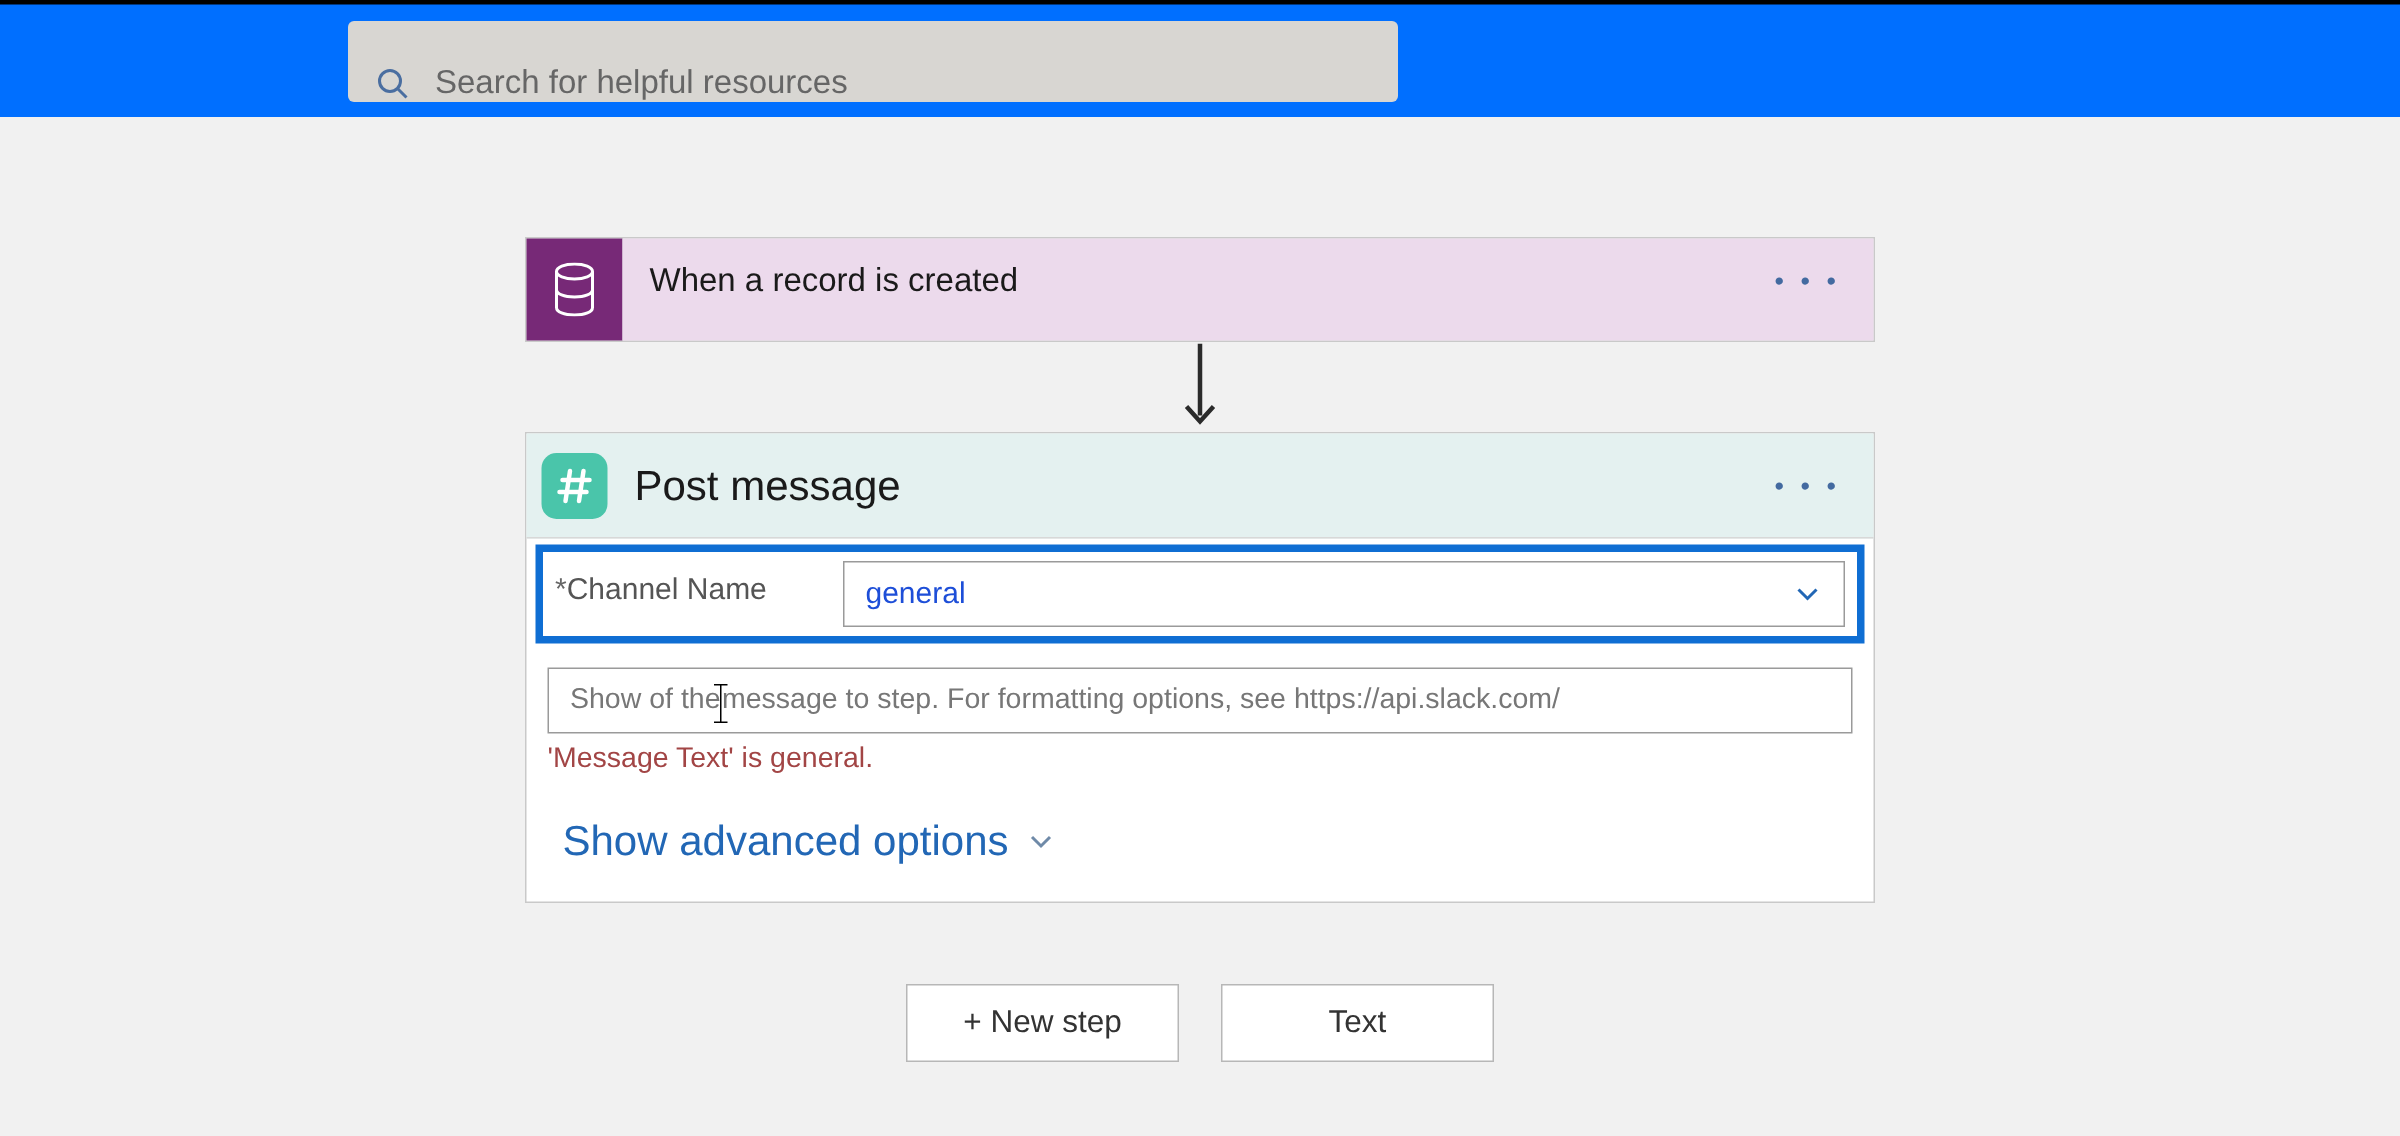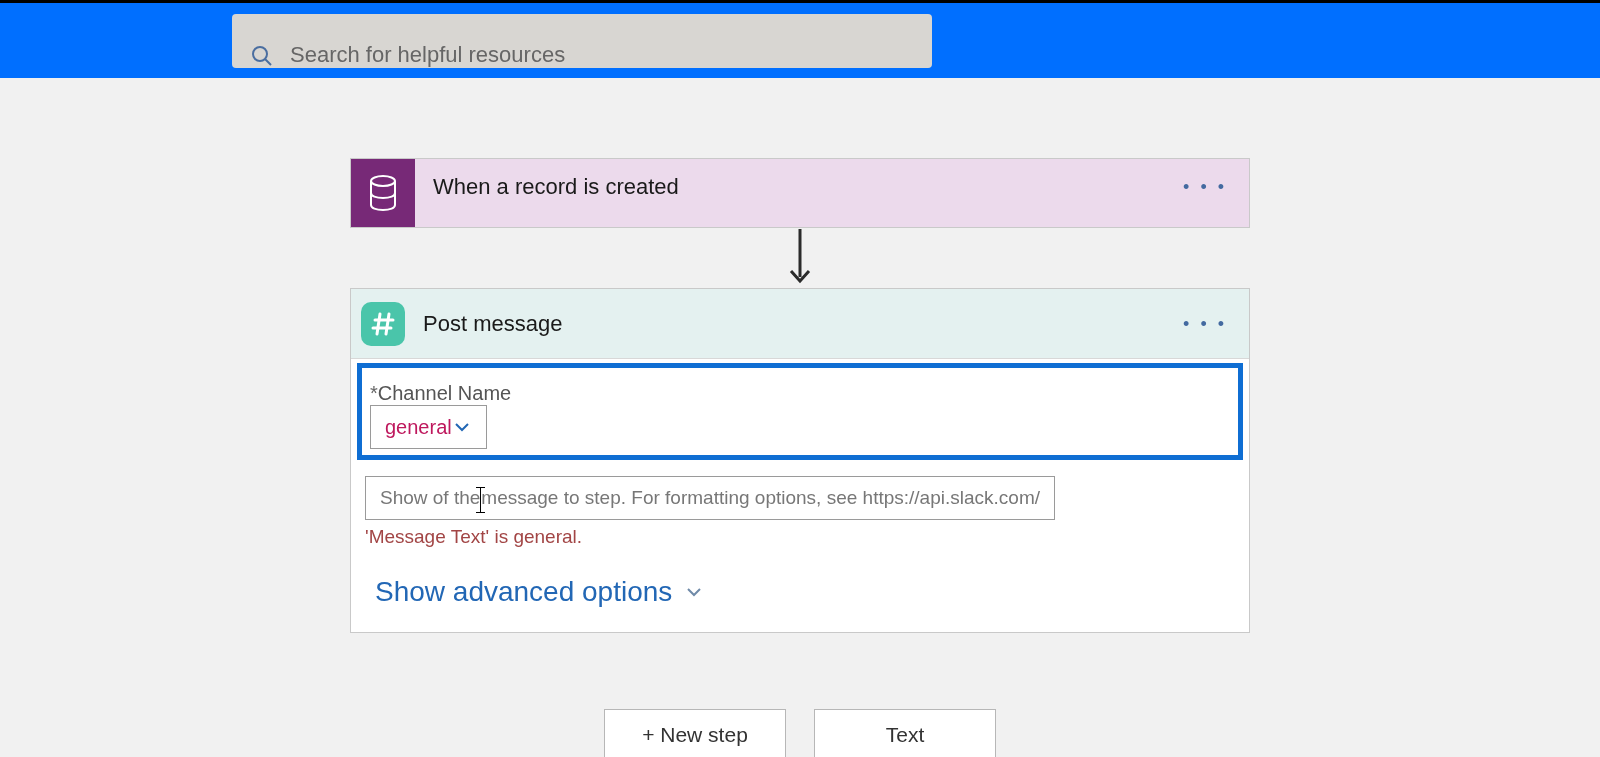--- a/index.html
+++ b/index.html
@@ -126,30 +126,29 @@
   justify-content: center;
 }
 .action-body-hdr {
   flex: 1;
   display: flex;
   align-items: center;
   justify-content: space-between;
   padding: 0 22px 0 8px;
 }
 .action-title {
-  font-size: 22px;
+  font-size: 28px;
   color: #1a1a1a;
 }
 
 
 .form-row {
   display: flex;
   align-items: flex-start;
   padding: 8px 14px 0 14px;
-  flex-direction: column;
 }
 .form-row.highlighted {
   border: 5px solid #0f6ed3;
   margin: 4px 6px 8px 6px;
   padding: 6px 8px 6px 8px;
 }
 .field-label {
   width: 192px;
   font-size: 20px;
   color: #555;
@@ -160,21 +159,21 @@
   flex: 1;
 }
 .select-box {
   border: 1px solid #9a9a9a;
   height: 44px;
   display: flex;
   align-items: center;
   justify-content: space-between;
   padding: 0 14px;
   font-size: 20px;
-  color: #be185d;
+  color: #1d4ed8;
   background: #fff;
 }
 .chevron { width: 20px; height: 20px; }
 
 .text-input {
   border: 1px solid #9a9a9a;
   height: 44px;
   display: flex;
   align-items: center;
   padding: 0 14px;
@@ -218,21 +217,21 @@
   color: #2267b5;
   font-size: 28px;
   display: inline-flex;
   align-items: center;
   gap: 12px;
   cursor: pointer;
 }
 
 
 .bottom-actions {
-  margin-top: 76px;
+  margin-top: 54px;
   display: flex;
   gap: 28px;
 }
 .btn {
   width: 182px;
   height: 52px;
   border: 1px solid #b7b7b7;
   background: #fff;
   font-size: 21px;
   color: #333;

